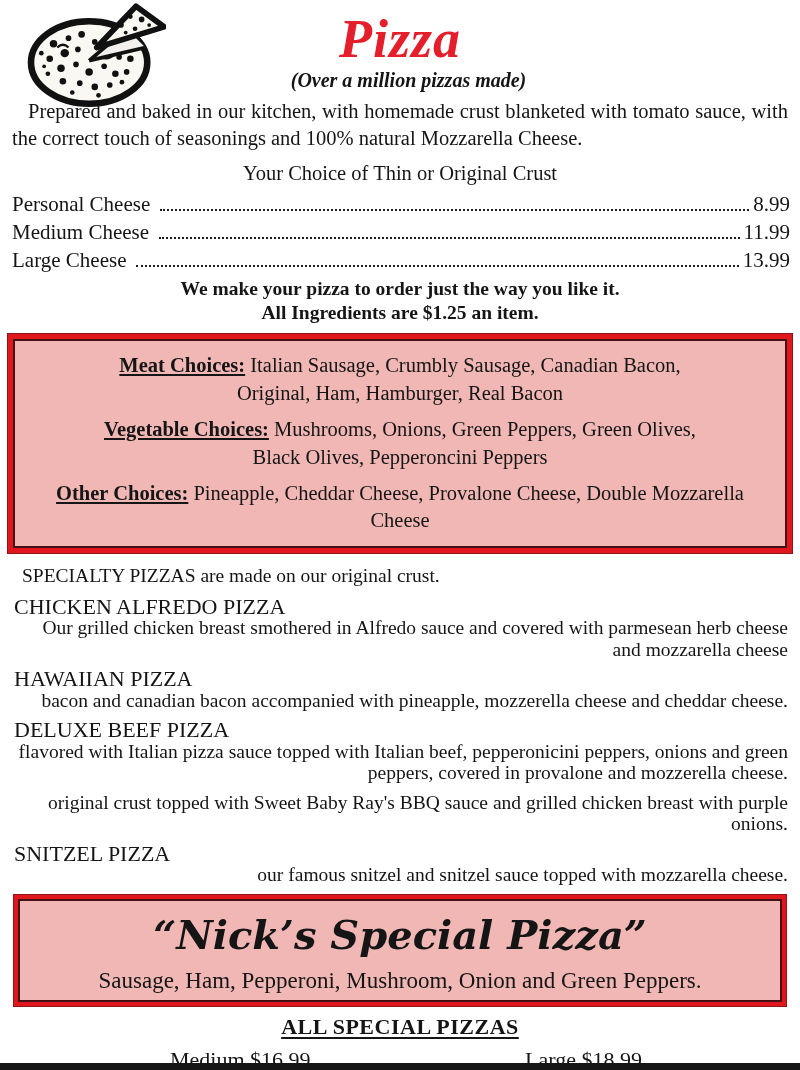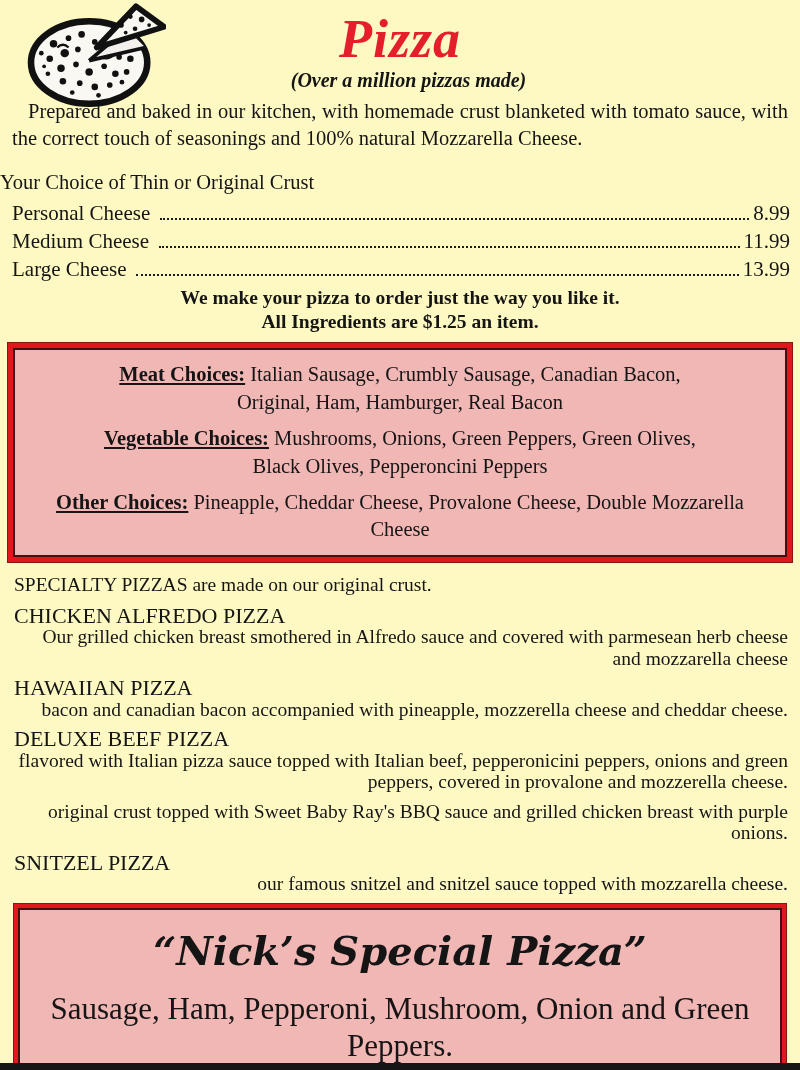--- a/index.html
+++ b/index.html
@@ -1,59 +1,59 @@
 <!DOCTYPE html>
 <html><head>
 <meta charset="utf-8">
 <style>
   html,body{margin:0;padding:0;background:#dddad5;}
   .page{
     position:relative;width:800px;height:1070px;margin:0 auto;
-    background:#fef9c3;color:#151515;overflow:hidden;
+    background:#ffffff;color:#151515;overflow:hidden;
     font-family:"Liberation Serif", serif;
   }
   
   .header{position:relative;padding-top:12px;}
   .pizza-art{position:absolute;left:16px;top:2px;}
   .title{
     margin:0;text-align:center;font-size:54px;line-height:1;
     font-style:italic;font-weight:bold;color:#e41e2a;letter-spacing:1px;
   }
   .subtitle{text-align:center;font-size:20px;font-weight:bold;font-style:italic;margin-top:2px;line-height:1.2;padding-left:17px;}
   
   .intro{margin:6px 12px 0 12px;font-size:20.5px;line-height:1.3;text-align:justify;text-indent:16px;}
-  .crust{margin-top:20px;text-align:left;font-size:20.5px;line-height:1.15;}
+  .crust{margin-top:11px;text-align:center;font-size:20.5px;line-height:1.15;}
   
   .price-list{margin:7px 10px 0 12px;font-size:21px;}
   .price-row{display:flex;align-items:baseline;line-height:1.1;margin-bottom:5px;}
   .leader{flex:1;border-bottom:2.5px dotted #1c1c1c;margin:0 4px 4px 10px;}
   .price-row .price{white-space:nowrap;}
   
   .notes{margin-top:2px;text-align:center;font-weight:bold;font-size:19.5px;line-height:1.23;}
   
   .red-box{
     background:#f0b7b5;border:5px solid #e2161d;
     box-shadow:0 0 0 1px #8c1418, inset 0 0 0 2px #451015;
     text-align:center;
   }
   .choices-box{margin:9px 8px 0 8px;padding:13px 20px;font-size:20.5px;line-height:1.36;}
   .choice-group{margin:0 0 8px 0;}
   .choice-group:last-child{margin-bottom:0;}
   .choice-label{font-weight:bold;text-decoration:underline;text-decoration-thickness:2px;text-underline-offset:2px;}
   
   .specialty{margin:12px 12px 0 14px;font-size:19.5px;line-height:1.1;}
-  .specialty-intro{margin:0 0 9px 0;}
+  .specialty-intro{margin:0 0 9px 8px;}
   .pizza-item{margin:0 0 8px 0;}
   .pizza-name{margin:0;font-size:22px;font-weight:normal;line-height:1.1;}
   .pizza-desc{margin:0;line-height:1.1;text-align:right;}
   .pizza-desc, .pizza-name{line-height:21.5px;}
   
   .nicks-box{margin:9px 14px 0 14px;border-width:4px;padding:4px 10px 8px 10px;}
-  .nicks-title{margin:16px;font-size:40px;line-height:1.15;font-style:italic;font-weight:bold;font-family:"DejaVu Serif","Liberation Serif",serif;}
-  .nicks-desc{margin:2px 0 0 0;font-size:31px;line-height:1.2;}
+  .nicks-title{margin:9px;font-size:40px;line-height:1.15;font-style:italic;font-weight:bold;font-family:"DejaVu Serif","Liberation Serif",serif;}
+  .nicks-desc{margin:2px 0 0 0;font-size:23px;line-height:1.2;}
   
   .special-heading{margin-top:8px;text-align:center;font-size:22px;font-weight:bold;line-height:1.2;
     text-decoration:underline;text-decoration-thickness:2px;text-underline-offset:3px;letter-spacing:.5px;}
   .size-row{display:flex;margin-top:6px;font-size:22px;line-height:1.2;}
   .size-medium{margin-left:170px;}
   .size-large{margin-left:auto;margin-right:158px;}
   
   .bottom-bar{position:absolute;left:0;bottom:0;width:100%;height:7px;background:#161616;}
 </style>
 </head>

